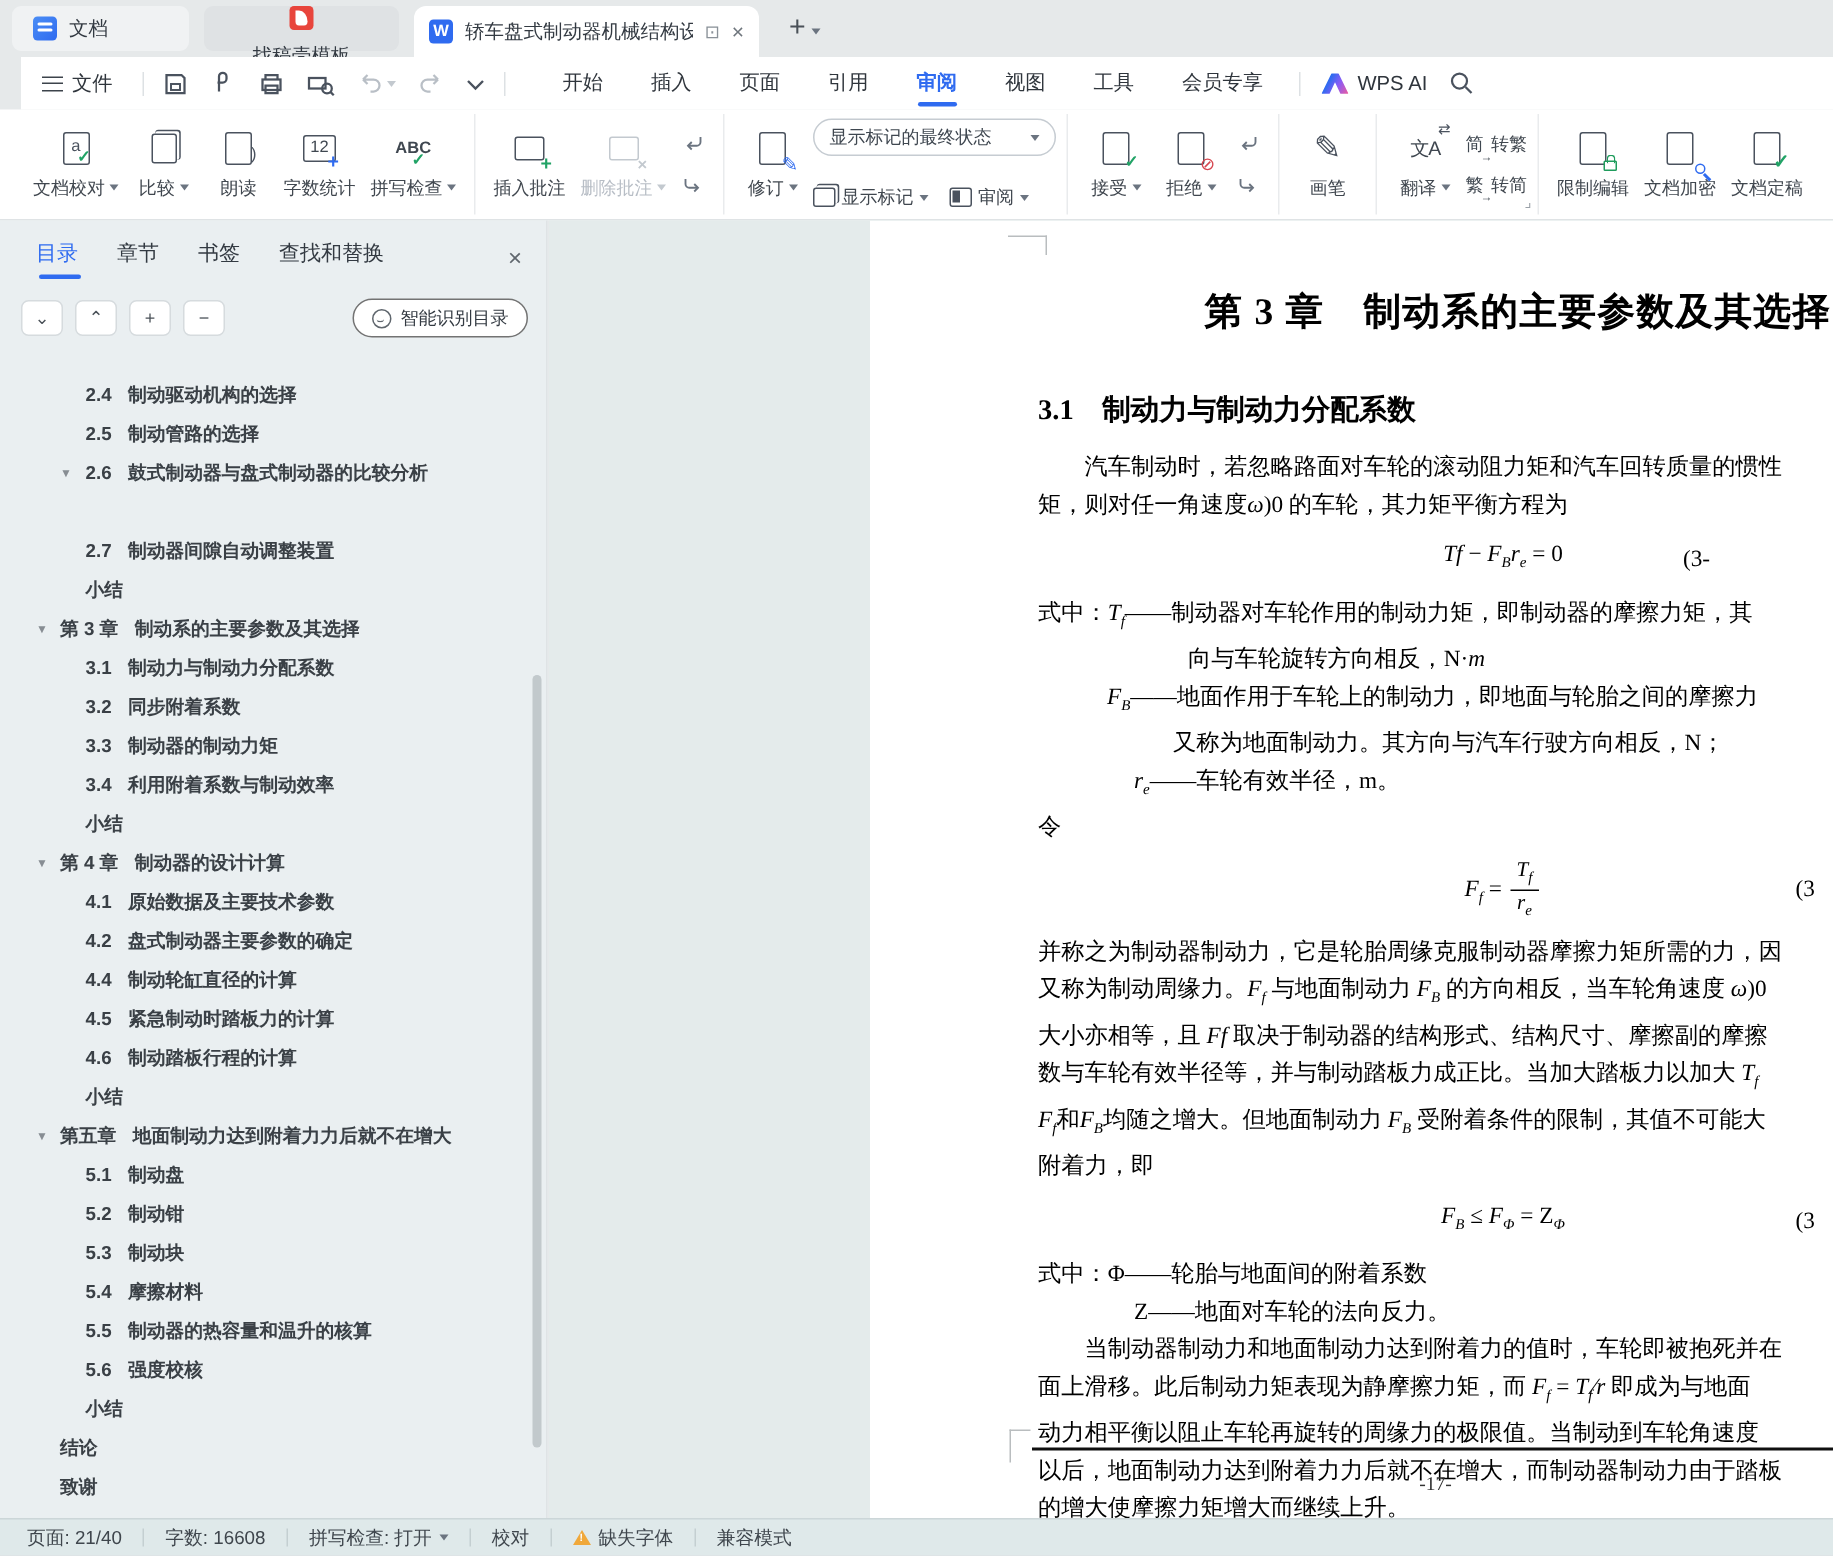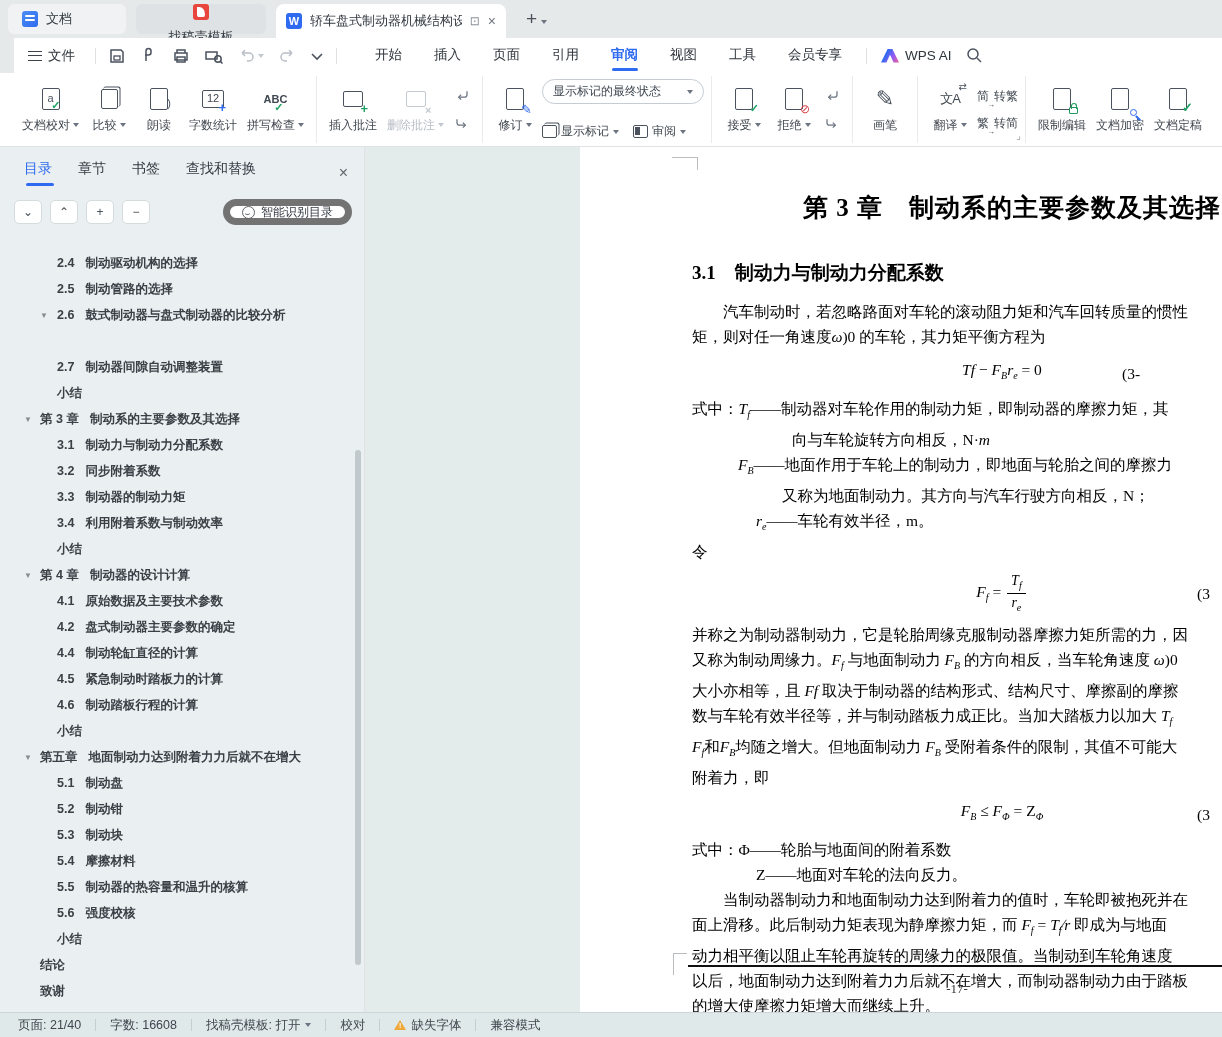--- a/index.html
+++ b/index.html
@@ -84,21 +84,21 @@
   
   .main { position:absolute; left:0; top:147px; width:100%; height:865px; }
   .sidebar { position:absolute; left:0; top:0; width:365px; height:865px; background:#eaeff1; border-right:1px solid #dfe3e5; overflow:hidden; }
   .panel-tabs { display:flex; align-items:center; height:44px; padding:8px 16px 0 24px; font-size:14px; color:#333a42; }
   .ptab { margin-right:26px; cursor:pointer; position:relative; padding-bottom:8px; white-space:nowrap; }
   .ptab.active { color:#2f6bf0; }
   .ptab.active::after { content:""; position:absolute; left:2px; bottom:0; width:28px; height:3px; border-radius:2px; background:#2f6bf0; }
   .panel-close { margin-left:auto; color:#5f666d; font-size:16px; cursor:pointer; }
   .toc-controls { display:flex; align-items:center; height:42px; padding:0 12px 0 14px; }
   .cbtn { width:28px; height:24px; background:#fff; border:1px solid #d6dbde; border-radius:5px; margin-right:8px; font-size:12px; color:#4a5158; display:flex; align-items:center; justify-content:center; cursor:pointer; }
-  .smart-btn { margin-left:auto; height:26px; background:#fff; border:7px solid #737373; border-radius:13px; display:flex; align-items:center; gap:6px; padding:0 12px; font-size:12px; color:#333a42; cursor:pointer; white-space:nowrap; }
+  .smart-btn { margin-left:auto; height:26px; background:#fff; border:1px solid #737373; border-radius:13px; display:flex; align-items:center; gap:6px; padding:0 12px; font-size:12px; color:#333a42; cursor:pointer; white-space:nowrap; }
   .smart-ico { width:13px; height:13px; border:1.4px solid #5f666d; border-radius:50%; position:relative; }
   .smart-ico::after { content:""; position:absolute; left:2px; top:4px; width:5px; height:3px; border-bottom:1.4px solid #5f666d; border-radius:0 0 4px 4px; }
   .toc-list { position:absolute; left:0; top:103px; width:352px; bottom:0; overflow:hidden; }
   .toc-row { height:26px; display:flex; align-items:center; font-size:12.5px; color:#3a4046; position:relative; cursor:pointer; white-space:nowrap;font-weight:bold; }
   .toc-row.lvl2 { padding-left:57px; }
   .toc-row.lvl1 { padding-left:40px; }
   .toc-spacer { height:26px; }
   .toc-tri { position:absolute; font-size:8px; color:#878d93; top:9px; }
   .lvl1 .toc-tri { left:24px; }
   .lvl2 .toc-tri { left:40px; }
@@ -625,21 +625,21 @@
       </div>
     </div>
   </div>
 
   <div class="statusbar">
     <span class="sitem">页面: 21/40</span>
     <span class="ssep"></span>
     <span class="sitem">字数: 16608</span>
     <span class="ssep"></span>
     <span class="sitem">
-        <span>找稿壳模板: 打开</span>
+        <span>拼写检查: 打开</span>
         <span class="scaret"></span>
       </span>
     <span class="ssep"></span>
     <span class="sitem">校对</span>
     <span class="ssep"></span>
     <span class="sitem">
         <span class="warn-tri"></span>
         <span>缺失字体</span>
       </span>
     <span class="ssep"></span>

